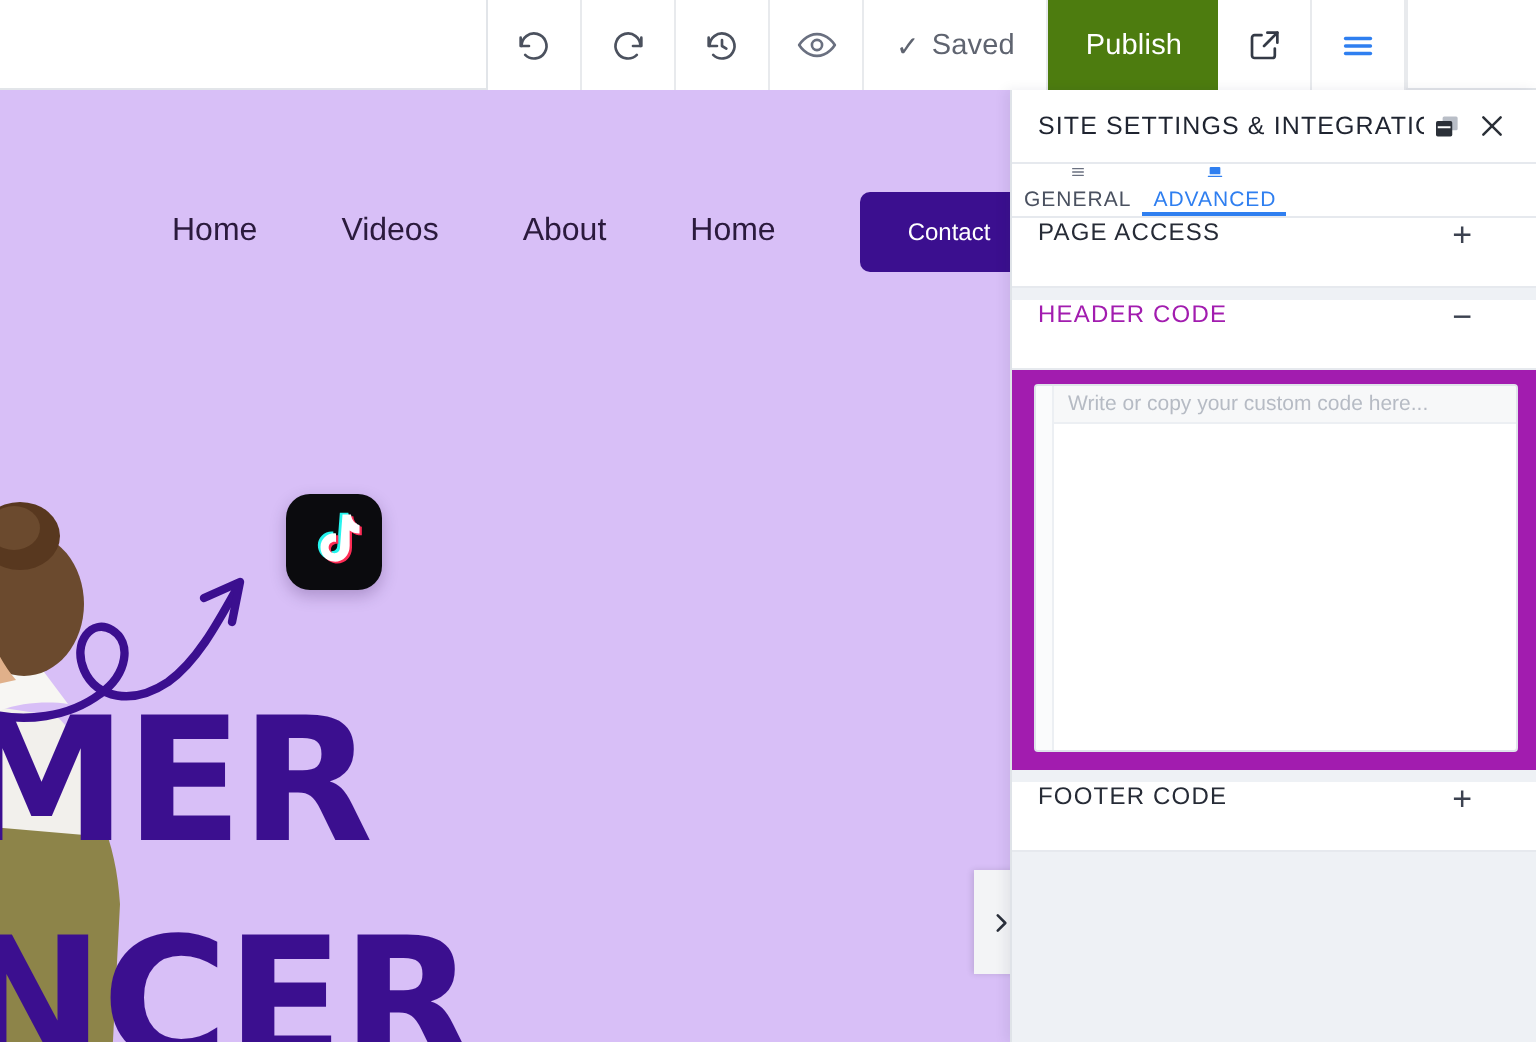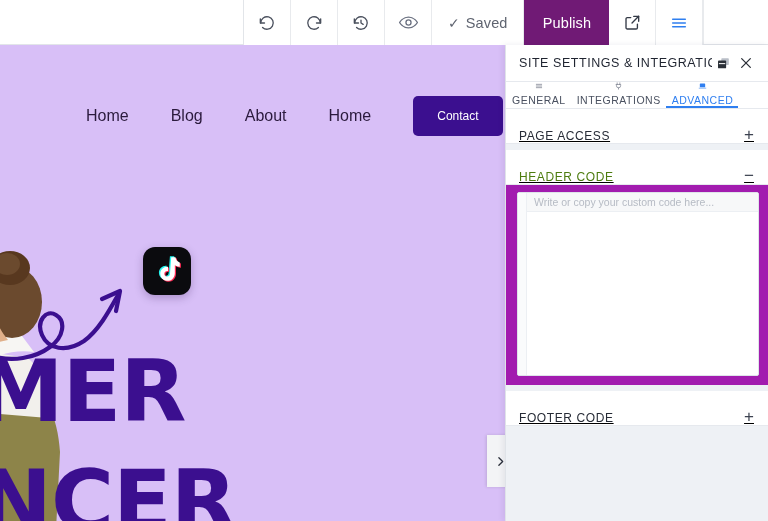--- a/index.html
+++ b/index.html
@@ -33,21 +33,21 @@
     display: flex; align-items: center; justify-content: center;
     gap: 6px;
     border-right: 1px solid #e8eaed;
     color: #5f6470; font-size: 14.5px; letter-spacing: .1px;
     background: #fff; cursor: pointer; white-space: nowrap;
   }
   .tb-saved .chk { font-size: 14px; color: #5f6470; }
   .tb-publish {
     width: 85px; height: 45px;
     display: flex; align-items: center; justify-content: center;
-    background: #701a75; color: #ffffff;
+    background: #4d7c0f; color: #ffffff;
     font-size: 14.5px; letter-spacing: .1px; cursor: pointer;
   }
   .tb-after { flex: 1 1 auto; border-left: 1px solid #e8eaed; background: #fff; }
 
   
   .canvas {
     position: absolute; top: 45px; left: 0; width: 652px; height: 476px;
     background: #d8bff7; overflow: hidden;
   }
   .site-nav {
@@ -137,27 +137,27 @@
     padding: 0 5px 0 6px;
     font-size: 10.5px; letter-spacing: .5px;
     color: #4a5160; cursor: pointer; white-space: nowrap;
     border-bottom: 2px solid transparent;
     flex-direction: column;
   }
   .ptab.active { color: #2f7ff0; border-bottom-color: #2f7ff0; }
 
   .sec-head {
     height: 35px; flex: 0 0 35px;
-    display: flex; align-items: flex-end; justify-content: space-between;
-    padding: 0 14px 0 13px;
+    display: flex; align-items: flex-start; justify-content: space-between;
+    padding: 0 32px 0 13px;
     border-bottom: 1px solid #e6e9ee;
-    background: #fff; cursor: pointer; text-decoration: underline;
+    background: #fff; cursor: pointer;
   }
   .sec-head .lbl { font-size: 12px; letter-spacing: .6px; color: #262b36; }
-  .sec-head.open .lbl { color: #4d7c0f; }
+  .sec-head.open .lbl { color: #a21caf; }
   .sec-head .tgl { font-size: 17px; color: #3c4250; line-height: 1; }
   .sec-head.open .tgl { color: #3c4250; }
   .sec-sep { flex: 0 0 6px; background: #eef1f5; }
 
   .editor-wrap { flex: 0 0 200px; padding: 7px 9px 9px 11px; background: #a21caf; }
   .editor {
     width: 100%; height: 100%;
     border: 1px solid #dfe4ea; border-radius: 2px;
     background: #ffffff; position: relative; overflow: hidden;
   }
@@ -238,21 +238,21 @@
       </svg>
     </div>
 
     <div class="tb-after"></div>
   </div>
 
   <div class="canvas">
 
     <div class="site-nav">
       <span class="nav-link">Home</span>
-      <span class="nav-link">Blog</span>
+      <span class="nav-link">Videos</span>
       <span class="nav-link">About</span>
       <span class="nav-link">Home</span>
       <span class="nav-contact">Contact</span>
     </div>
 
     <svg class="person" viewBox="0 0 108 290">
       <g>
         <path d="M8 120 C 2 138, -4 160, -2 190 L -2 290 L 74 290 L 78 212 C 76 176, 62 150, 44 136 Z" fill="#8d8449"></path>
         <path d="M6 112 C -2 126, -6 150, -4 172 L 66 178 C 68 152, 60 130, 46 118 Z" fill="#f2f0ec"></path>
         <path d="M4 106 C 10 96, 26 90, 40 96 L 52 112 C 38 110, 18 112, 6 122 Z" fill="#f7f6f3"></path>
@@ -309,29 +309,20 @@
 
     <div class="panel-tabs">
       <div class="ptab">
         <svg width="12" height="12" viewBox="0 0 24 24" fill="none" stroke="#6a7080" stroke-width="2" stroke-linecap="round">
           <path d="M4 7h16"></path>
             <path d="M4 12h16"></path>
             <path d="M4 17h16"></path>
         </svg>
         <span>GENERAL</span>
       </div>
-      <div class="ptab">
-        <svg width="11" height="12" viewBox="0 0 24 24" fill="none" stroke="#6a7080" stroke-width="1.9" stroke-linecap="round" stroke-linejoin="round">
-          <path d="M8 2.5v5"></path>
-            <path d="M16 2.5v5"></path>
-          <path d="M5.5 7.5h13v3.5a6.5 6.5 0 0 1-13 0z"></path>
-          <path d="M12 17.5v4"></path>
-        </svg>
-        <span>INTEGRATIONS</span>
-      </div>
       <div class="ptab active">
         <svg width="13" height="12" viewBox="0 0 24 24" fill="none" stroke="#2f7ff0" stroke-width="1.8" stroke-linejoin="round">
           <rect x="4" y="4.5" width="16" height="11" rx="1.4" fill="#2f7ff0" stroke="none"></rect>
           <path d="M2 18.5h20" stroke-linecap="round"></path>
         </svg>
         <span>ADVANCED</span>
       </div>
     </div>
 
     <div class="sec-head">

